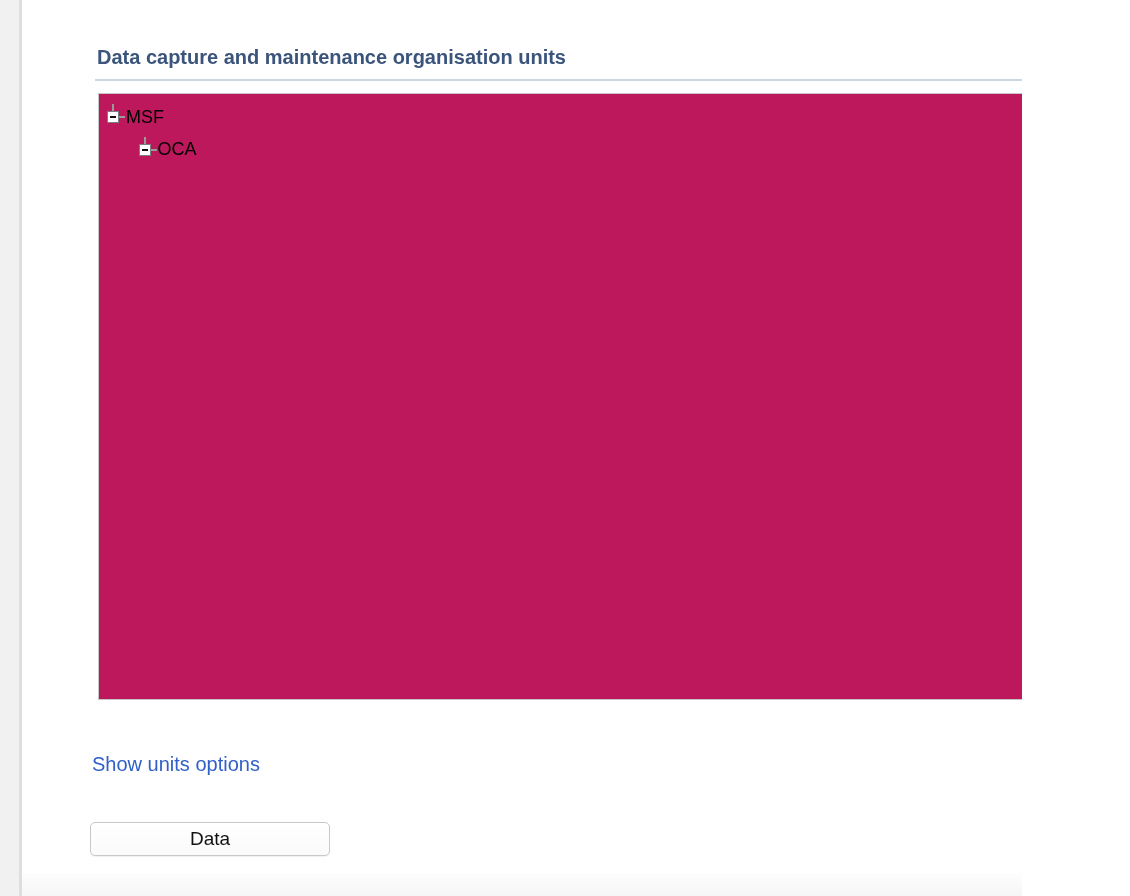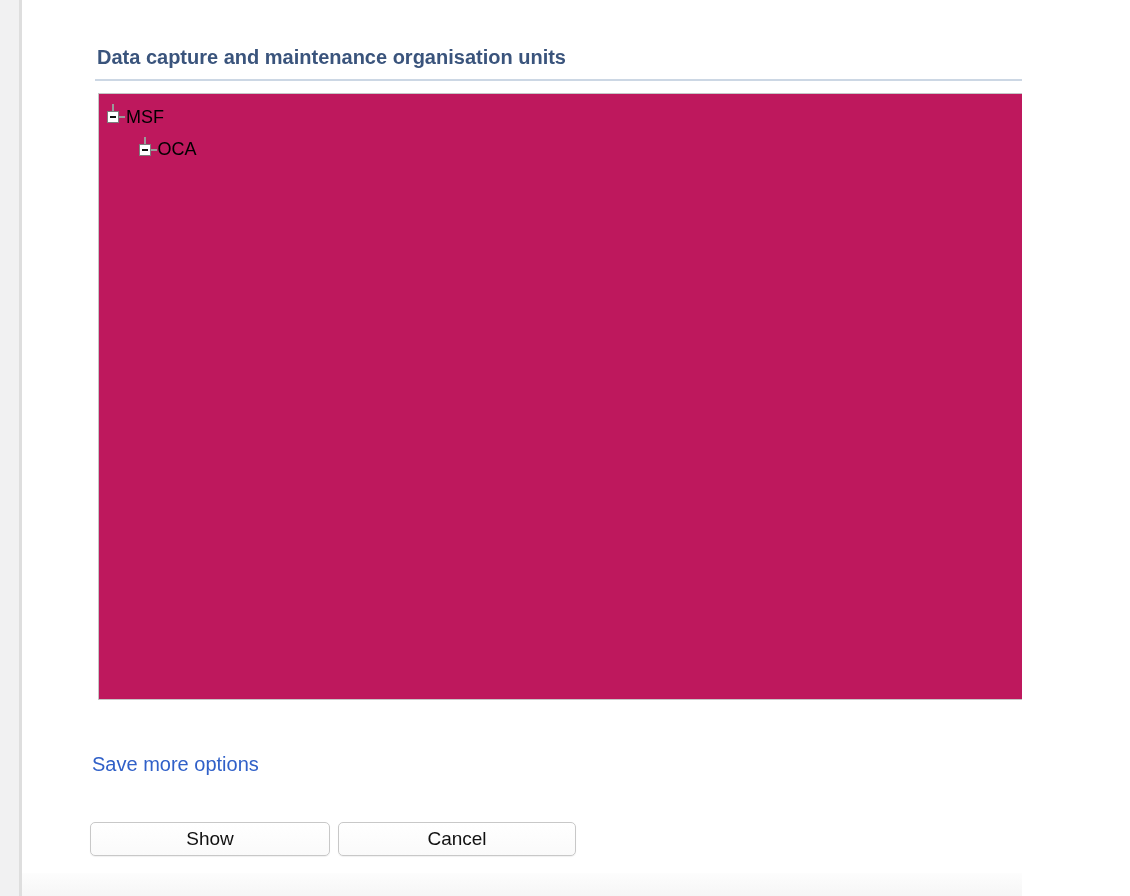--- a/index.html
+++ b/index.html
@@ -187,22 +187,21 @@
         <div class="tree-row" style="padding-left: 39.5px;">
           <span class="tree-toggle minus">
             <span class="stem-up"></span>
             <span class="dash"></span>
           </span>
           <span class="tree-label">OCA</span>
         </div>
       </div>
   </div>
 
-  <a class="show-more-link">Save more options</a>
+  <a class="show-more-link">Show units options</a>
 
   <div class="button-row">
-    <button class="btn save">Show</button>
-    <button class="btn cancel">Cancel</button>
+    <button class="btn save">Data</button>
   </div>
 
   <div class="footer-strip"></div>
 
 </div>
 
 </body></html>

